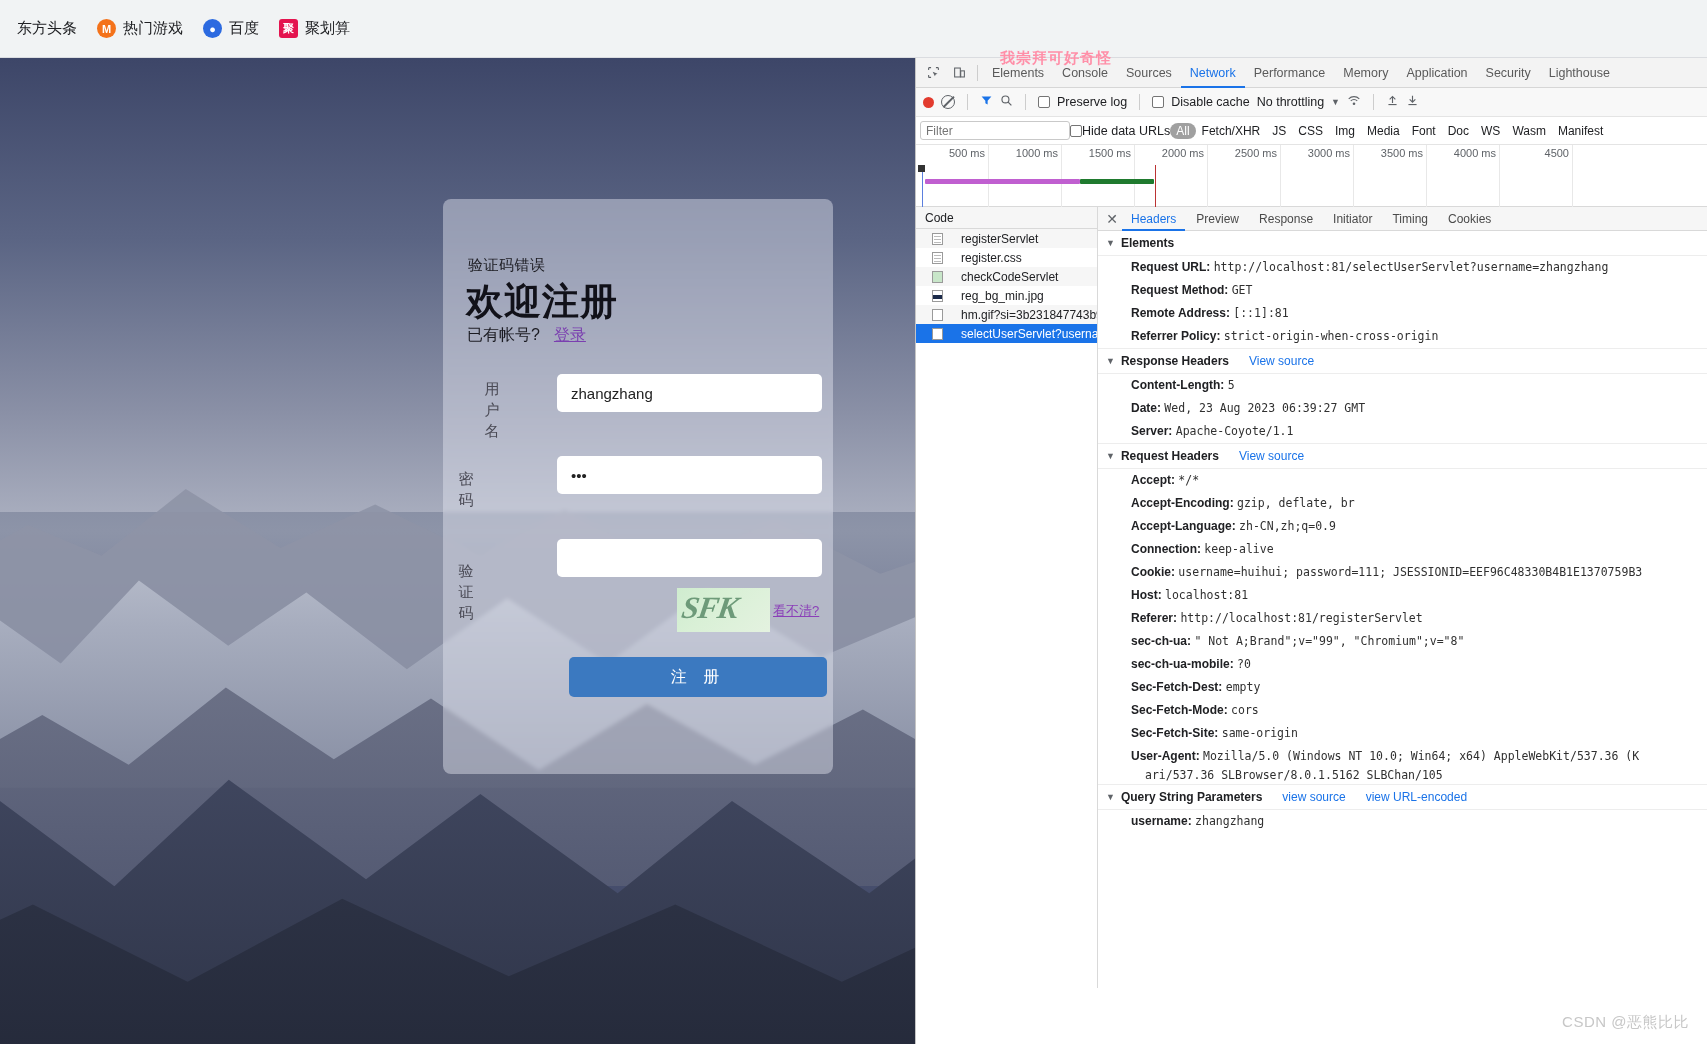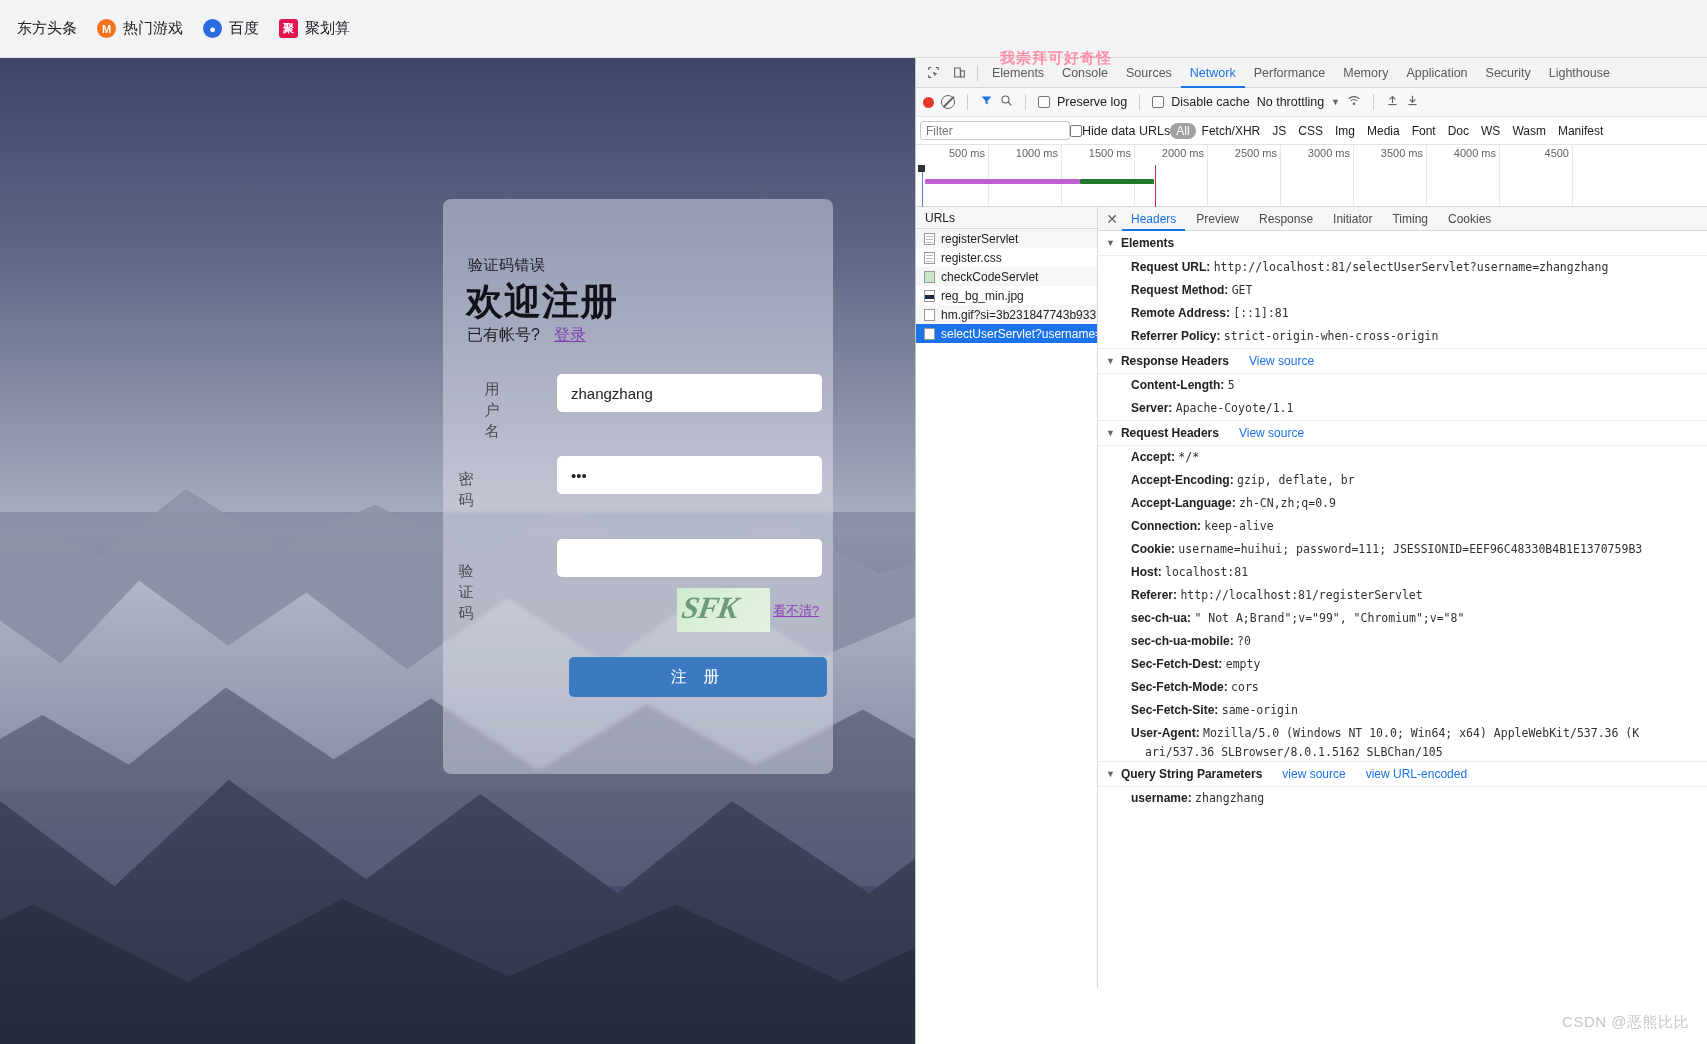--- a/index.html
+++ b/index.html
@@ -223,22 +223,22 @@
   
   .dt-body { display:flex; height: 781px; }
   .req-list {
     width: 182px; border-right: 1px solid #d9d9d9; background:#fff; overflow:hidden;
   }
   .req-head {
     height: 22px; line-height:22px; padding-left:9px;
     font-size: 12px; color:#202124; border-bottom:1px solid #d9d9d9; background:#f6f6f6;
   }
   .req-row {
-    display:flex; align-items:center; gap:6px; height: 19px;
-    padding-left: 8px; font-size: 12px; color:#202124; cursor:pointer;
+    display:flex; align-items:center; gap:18px; height: 19px;
+    padding-left: 16px; font-size: 12px; color:#202124; cursor:pointer;
     white-space: nowrap; overflow:hidden;
   }
   .req-row:nth-child(even) { background:#f6f6f6; }
   .req-row.selected { background: #1a73e8; color:#fff; }
   .rico { width:11px; height:12px; border:1px solid #9a9a9a; background:#fff; flex:0 0 auto;
           position:relative; }
   .rico.doc::after { content:""; position:absolute; left:1px; top:2px; right:1px; height:1px;
                      background:#bbb; box-shadow: 0 3px 0 #bbb, 0 6px 0 #bbb; }
   .rico.script { background:#c8e6c9; }
   .rico.img { background:#fff; }
@@ -467,21 +467,21 @@
         </div>
       <div class="ov-window" style="left:6px; width:234px;"></div>
       <div class="ov-handle" style="left:2px;"></div>
       <div class="ov-bar" style="left:9px; top:34px; width:155px; background:#c05fd0;"></div>
       <div class="ov-bar" style="left:164px; top:34px; width:74px; background:#1f7a2e;"></div>
     </div>
 
     <div class="dt-body">
 
       <div class="req-list">
-        <div class="req-head">URLs</div>
+        <div class="req-head">Code</div>
         <div class="req-row">
           <span class="rico doc"></span>
           <span>registerServlet</span>
         </div>
         <div class="req-row">
           <span class="rico doc"></span>
           <span>register.css</span>
         </div>
         <div class="req-row">
           <span class="rico script"></span>
@@ -537,20 +537,24 @@
 
         <div class="hdr-section sec-divider">
           <div class="sec-title">
             <span class="tri">▼</span>
             <span>Response Headers</span>
             <span class="view-src">View source</span>
           </div>
           <div class="kv">
             <span class="k">Content-Length:</span>
             <span class="v">5</span>
+          </div>
+          <div class="kv">
+            <span class="k">Date:</span>
+            <span class="v">Wed, 23 Aug 2023 06:39:27 GMT</span>
           </div>
           <div class="kv">
             <span class="k">Server:</span>
             <span class="v">Apache-Coyote/1.1</span>
           </div>
         </div>
 
         <div class="hdr-section sec-divider">
           <div class="sec-title">
             <span class="tri">▼</span>

